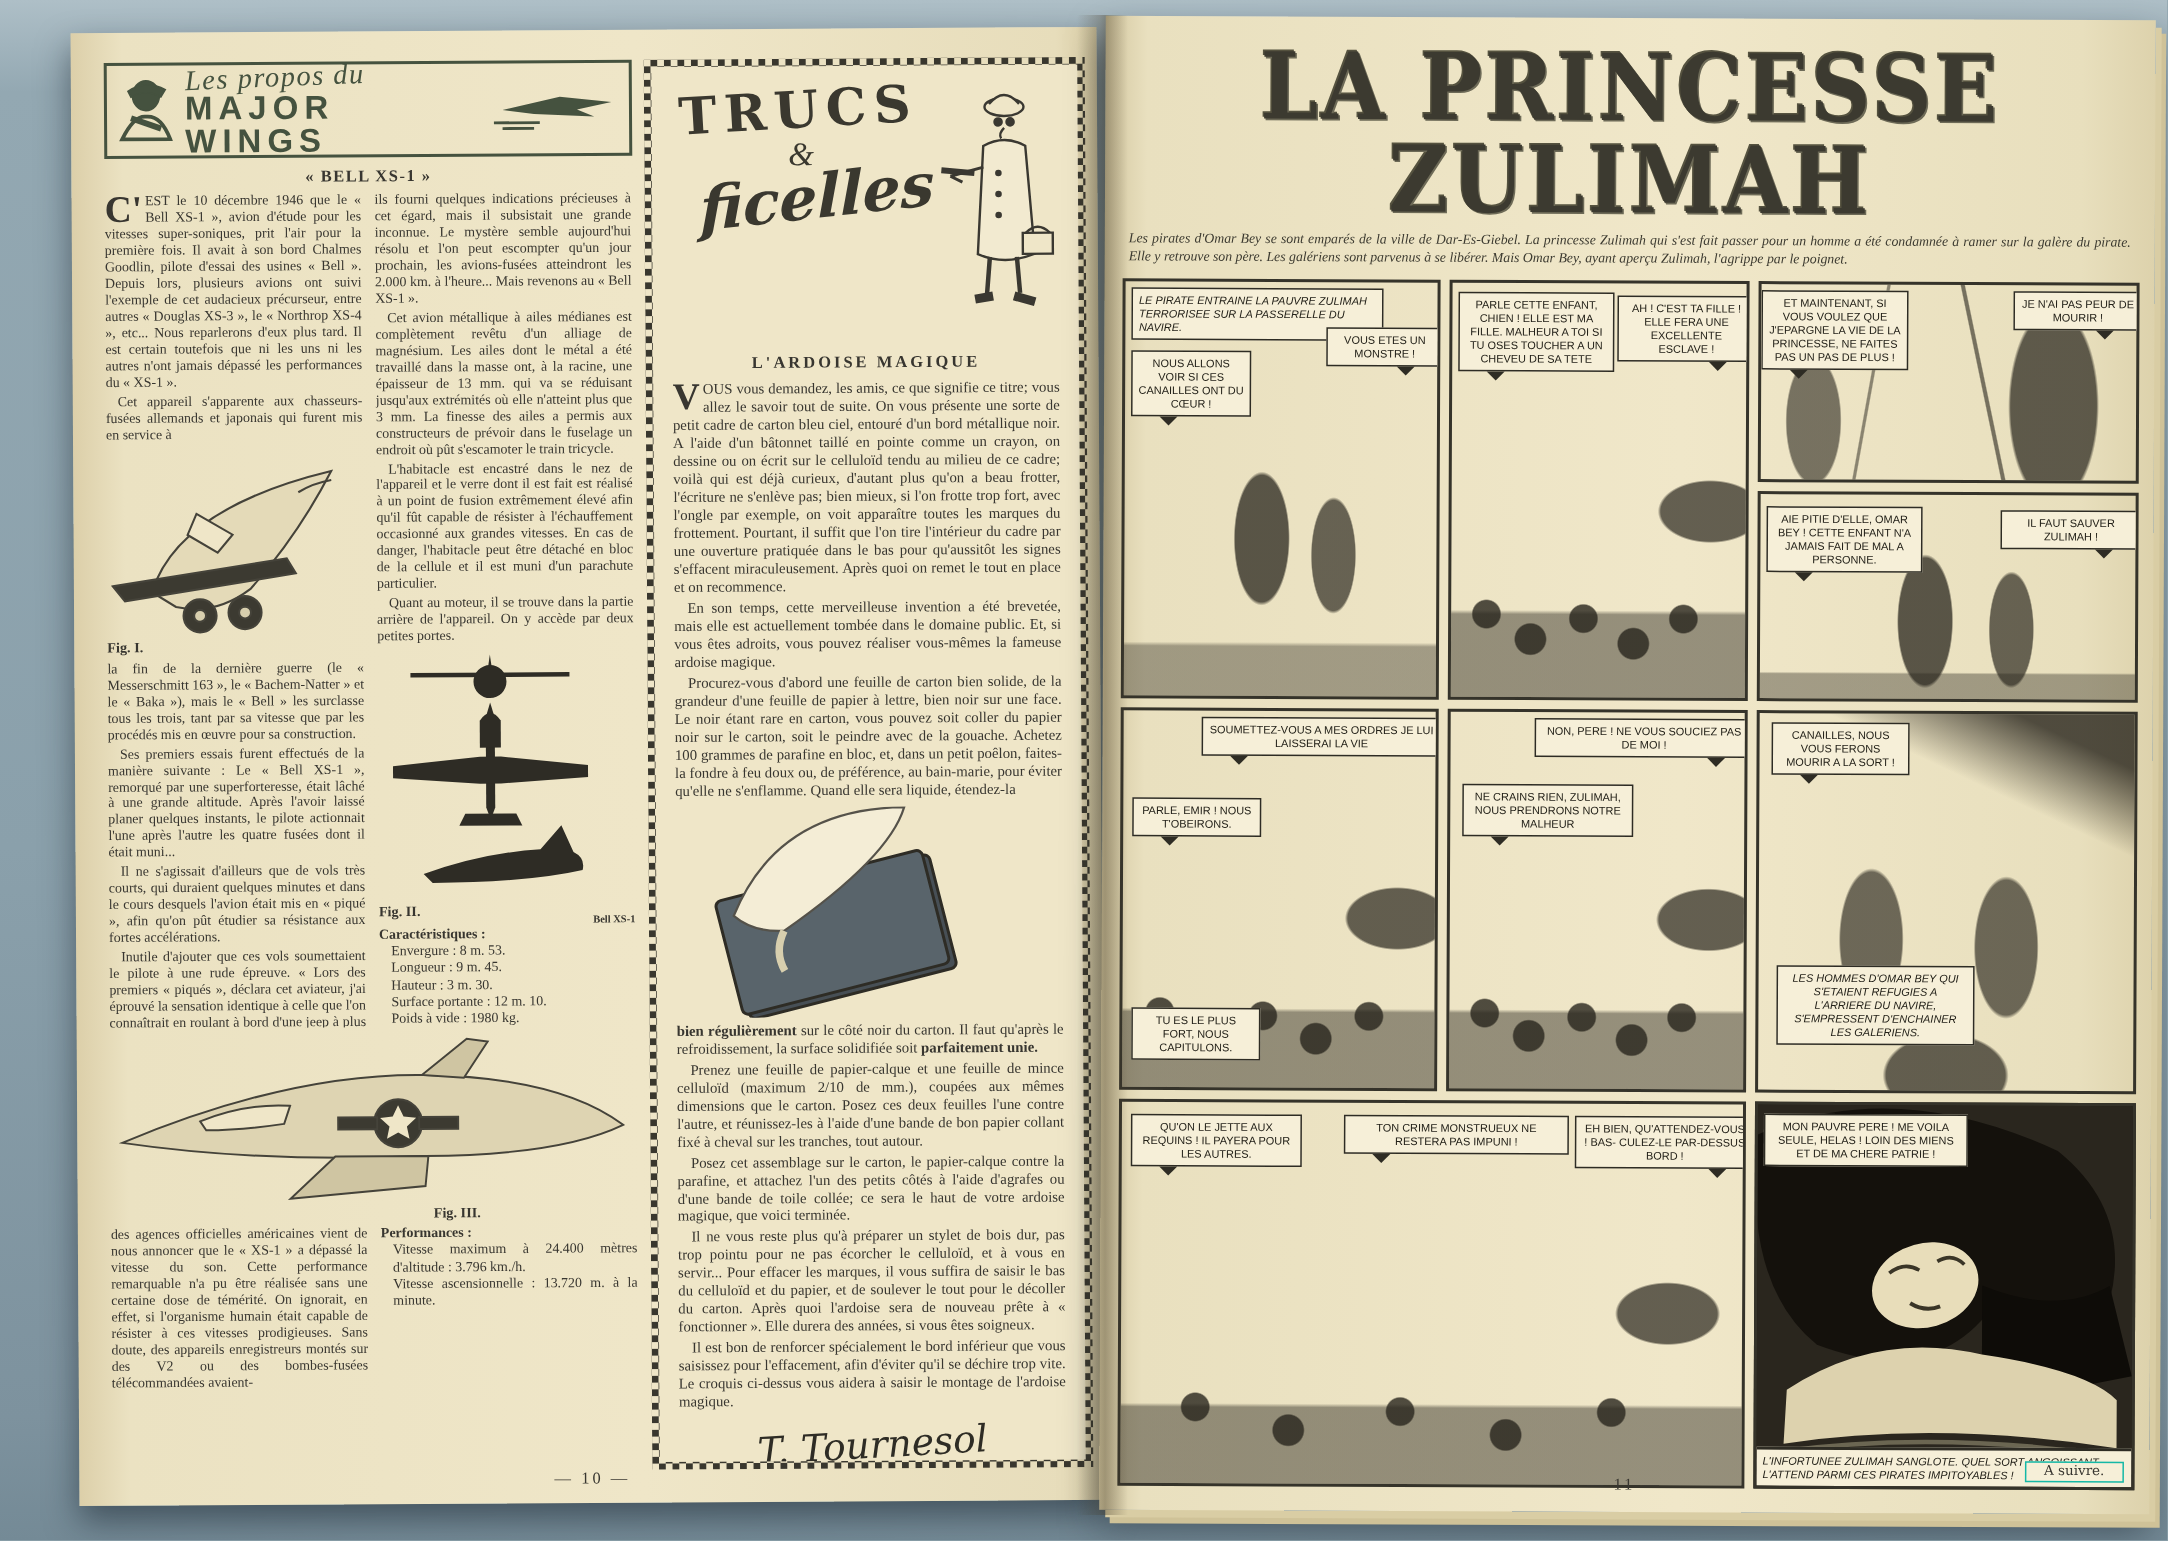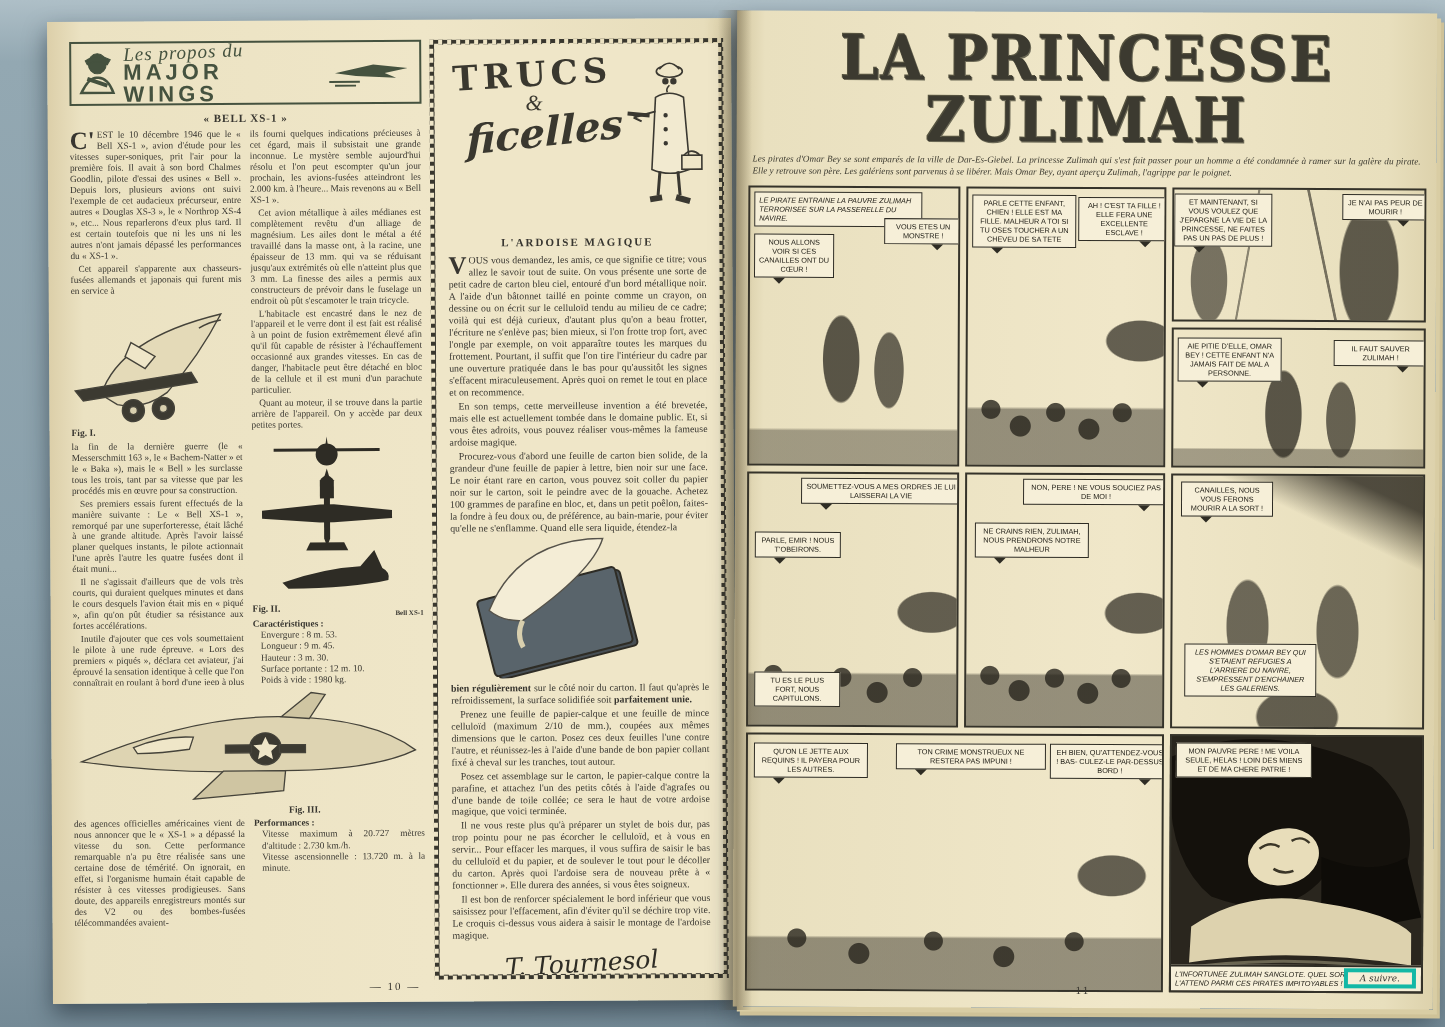--- a/index.html
+++ b/index.html
@@ -94,22 +94,22 @@
       radial-gradient(ellipse 30px 66px at 30% 60%,rgba(40,37,29,.65) 0 68%,transparent 72%),
       radial-gradient(ellipse 30px 66px at 66% 62%,rgba(40,37,29,.65) 0 68%,transparent 72%);}
   .bub,.cap{position:absolute;background:#f6efd8;border:1px solid #2e2c24;padding:3px 4px;z-index:3;
     font-family:"Liberation Sans","DejaVu Sans",sans-serif;font-size:7.3px;line-height:1.25;color:#232119;}
   .bub{text-align:center;}
   .bub::after{content:"";position:absolute;bottom:-7px;left:18px;border:6px solid transparent;border-top-color:#2e2c24;border-bottom-width:0;}
   .bub.tail-r::after{left:auto;right:18px;}
   .bub.notail::after{display:none;}
   .cap{font-style:italic;text-align:left;}
   .cap.ctr{text-align:center;}
-  .asuivre{position:absolute;right:5px;bottom:3px;border:4px solid #14b8a6;background:#f6efd8;
-    font-style:italic;font-size:9px;padding:1px 12px;z-index:4;font-family:"DejaVu Serif",serif;}
+  .asuivre{position:absolute;right:5px;bottom:3px;border:1px solid #14b8a6;background:#f6efd8;
+    font-size:9px;padding:1px 12px;z-index:4;font-family:"DejaVu Serif",serif;}
   .rp-pagenum{position:absolute;bottom:12px;left:0;right:0;text-align:center;font-size:11px;letter-spacing:2px;}
   svg{display:block;}
 </style>
 </head>
 <body>
 
 <div class="photo">
 
   <div class="page page-left">
     <div class="lp-inner">
@@ -216,21 +216,21 @@
           <div class="fig3cap">Fig. III.</div>
         </div>
 
         <div class="botcols">
           <div class="col bodytxt">
             <p class="nodent">des agences officielles américaines vient de nous annoncer que le « XS-1 » a dépassé la vitesse du son. Cette performance remarquable n'a pu être réalisée sans une certaine dose de témérité. On ignorait, en effet, si l'organisme humain était capable de résister à ces vitesses prodigieuses. Sans doute, des appareils enregistreurs montés sur des V2 ou des bombes-fusées télécommandées avaient-</p>
           </div>
           <div class="col bodytxt">
             <div class="speclist">
               <div class="sl-title">Performances :</div>
-              <span>Vitesse maximum à 20.727 mètres d'altitude : 2.730 km./h.</span>
+              <span>Vitesse maximum à 24.400 mètres d'altitude : 3.796 km./h.</span>
               <span>Vitesse ascensionnelle : 13.720 m. à la minute.</span>
             </div>
           </div>
         </div>
       </div>
 
       <div class="trucs-wrap">
         <div class="trucs">
           <div class="trucs-head">
             <div class="t1">TRUCS</div>

